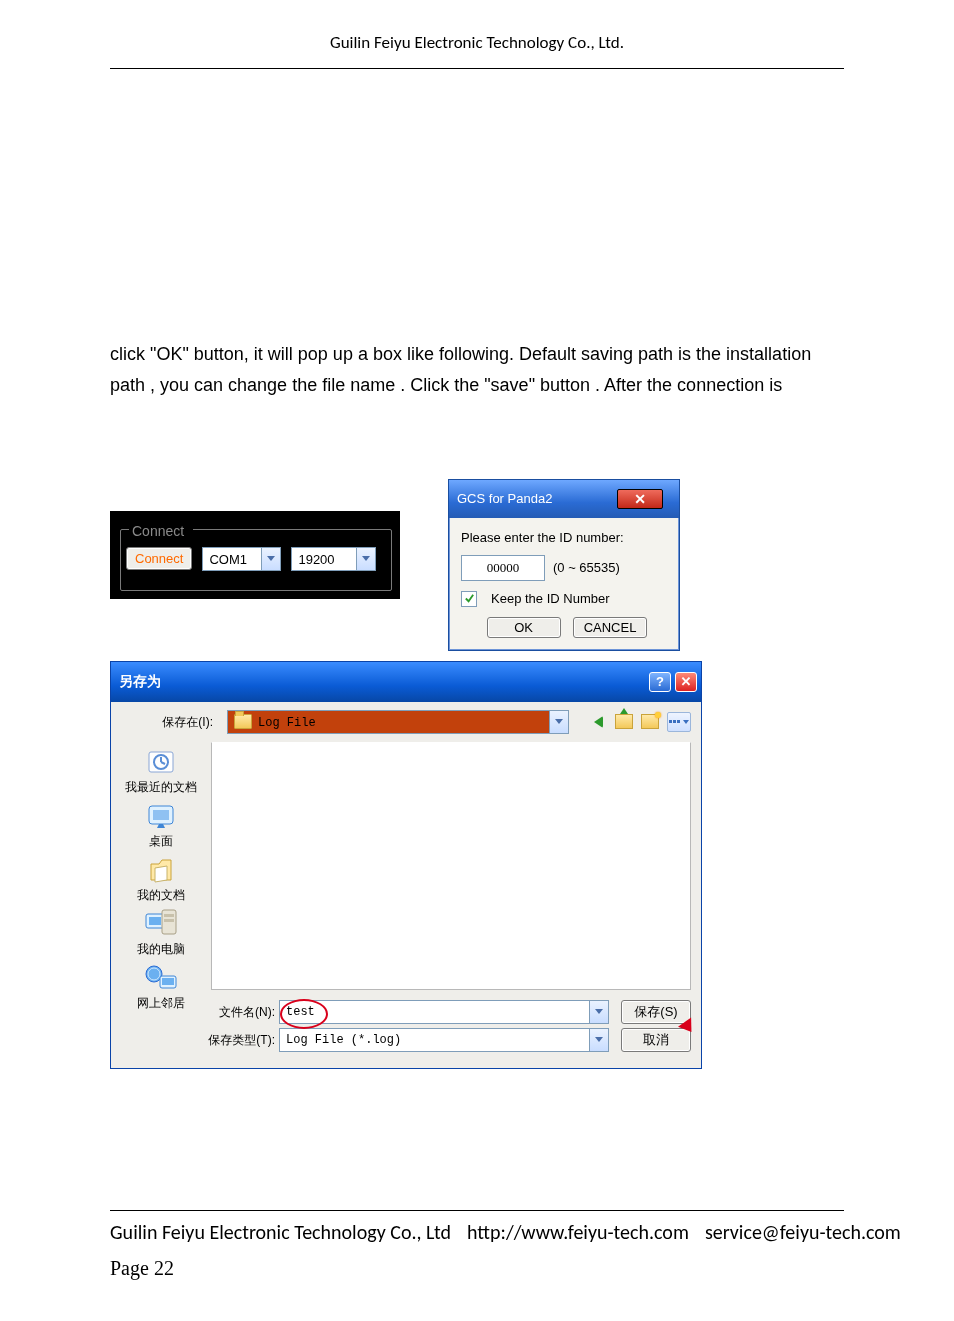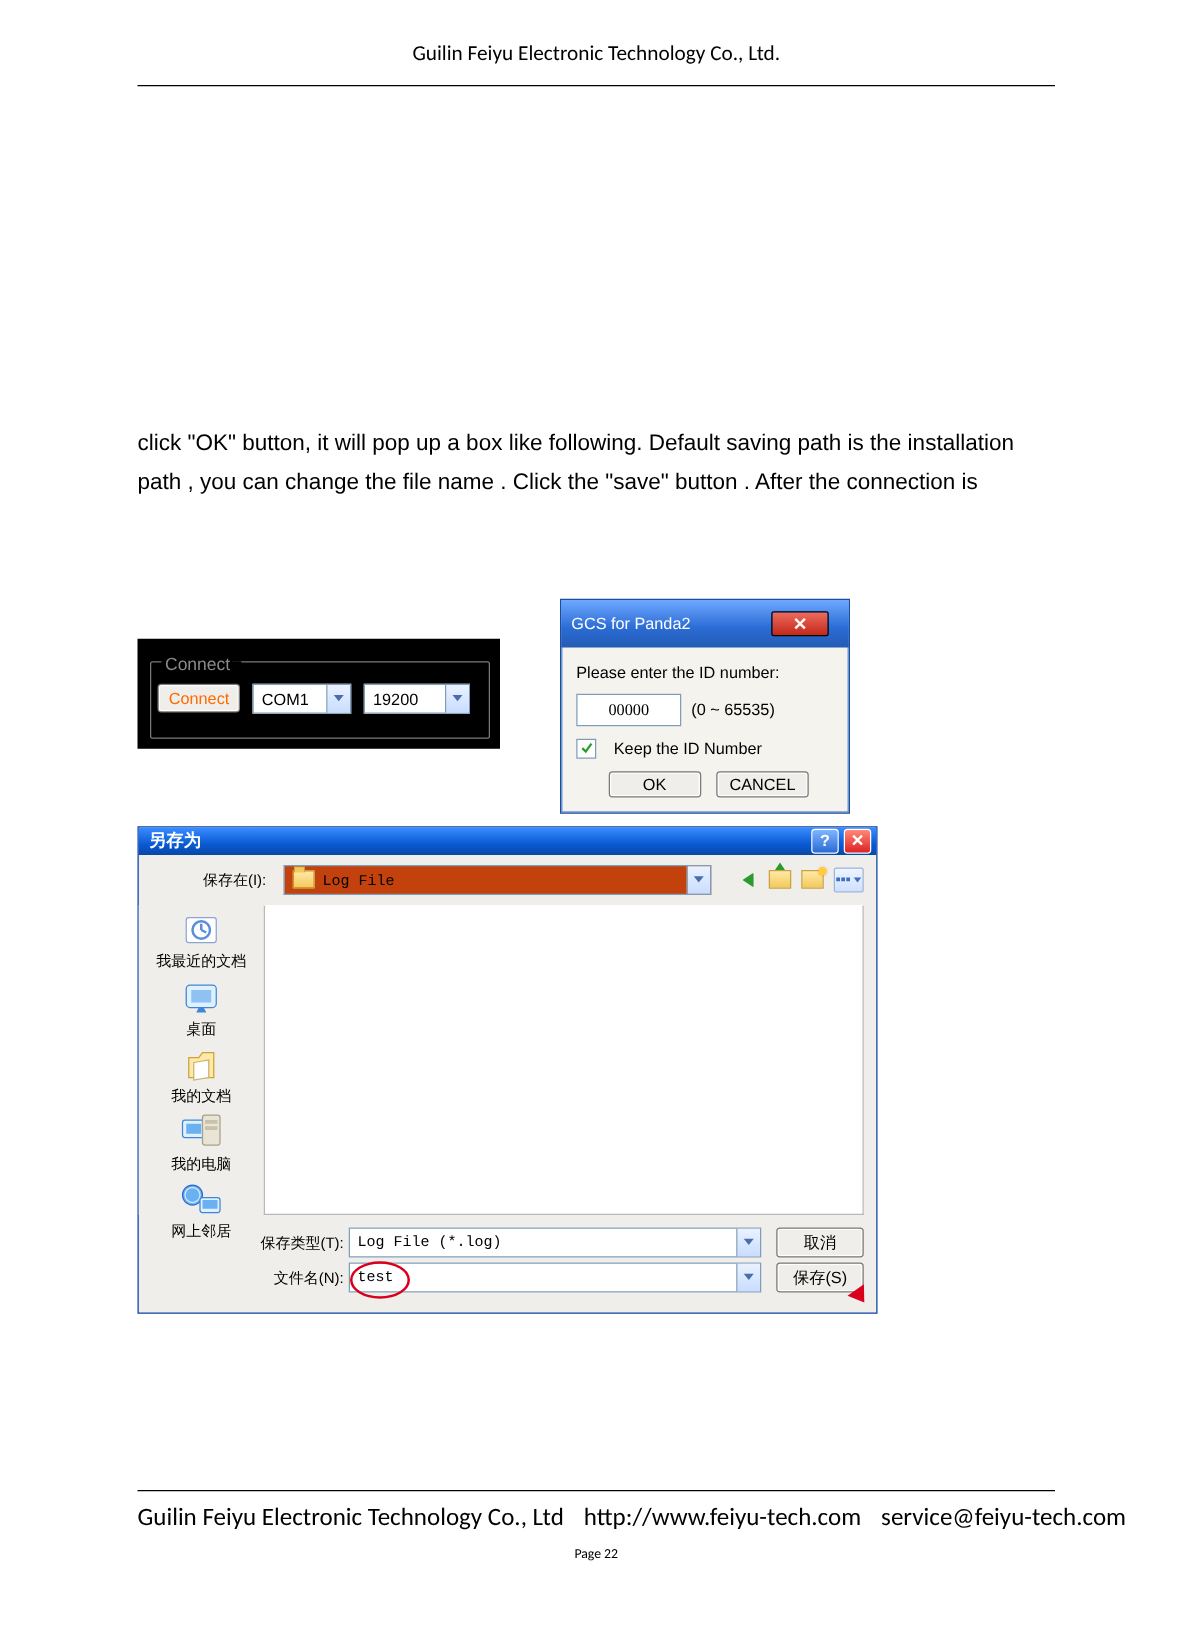--- a/index.html
+++ b/index.html
@@ -178,21 +178,21 @@
   
   .saveas{
     width:590px;
     margin:4px 0 0 0;
     border:1px solid #0a43a8;
     background:#efeeea;
     font-family:Tahoma,"SimSun",sans-serif;
     font-size:12px;
   }
   .sa-title{
-    height:22px;
+    height:40px;
     background:var(--xp-gradient);
     color:#fff;font-weight:bold;font-size:14px;
     display:flex;align-items:center;justify-content:space-between;
     padding:0 4px 0 8px;
   }
   .sa-ticons{display:flex;gap:4px;}
   .sq{
     width:20px;height:18px;border:1px solid #fff;border-radius:3px;
     display:flex;align-items:center;justify-content:center;font-weight:bold;font-size:13px;
   }
@@ -247,21 +247,21 @@
   
   .ftr{
     border-top:1px solid #000;
     margin-top:20px;
     padding-top:6px;
     font-size:20px;
     display:flex;gap:16px;
     font-family:"Calibri",sans-serif;
     white-space:nowrap;
   }
-  .pgnum{text-align:center;font-size:11px;margin-top:6px;}
+  .pgnum{font-size:20px;margin-top:6px;font-family:Liberation Serif, serif;}
 
   
   svg{display:block;}
 </style>
 </head>
 <body>
 
 <div class="page">
   <div class="hdr">Guilin Feiyu Electronic Technology Co., Ltd.</div>
 
@@ -415,41 +415,41 @@
                 <rect x="18" y="16" width="12" height="7" fill="#6bb0f0"></rect>
               </svg>
             </span>
           <span>网上邻居</span>
         </div>
       </div>
       <div class="filearea"></div>
     </div>
     <div class="sa-bottom">
       <div class="sa-row">
+        <span class="sa-label">文件名(N):</span>
+        <div class="sa-field" style="position:relative">
+          <span class="red-ring">test</span>
+          <span class="arrow">
+              <span class="caret"></span>
+            </span>
+        </div>
+        <button class="btn" style="position:relative">
+          <span>保存(S)</span>
+          <span class="red-arrow" style="right:-6px;bottom:-10px;transform:rotate(-35deg);"></span>
+        </button>
+      </div>
+      <div class="sa-row">
         <span class="sa-label">保存类型(T):</span>
         <div class="sa-field">
           <span>Log File (*.log)</span>
           <span class="arrow">
               <span class="caret"></span>
             </span>
         </div>
         <button class="btn">取消</button>
-      </div>
-      <div class="sa-row">
-        <span class="sa-label">文件名(N):</span>
-        <div class="sa-field" style="position:relative">
-          <span class="red-ring">test</span>
-          <span class="arrow">
-              <span class="caret"></span>
-            </span>
-        </div>
-        <button class="btn" style="position:relative">
-          <span>保存(S)</span>
-          <span class="red-arrow" style="right:-6px;bottom:-10px;transform:rotate(-35deg);"></span>
-        </button>
       </div>
     </div>
   </div>
 
   <div style="height:28px"></div>
   <div class="para white" style="font-weight:bold">Notice:</div>
   <div class="para white">a) Set the FY-Panda Ⅱ autopilot ID number before connect to the GCS software.</div>
   <div class="para white">b) If you want to control multiple aircraft, each Panda Ⅱ should have different ID number</div>
 
   <div class="ftr">

